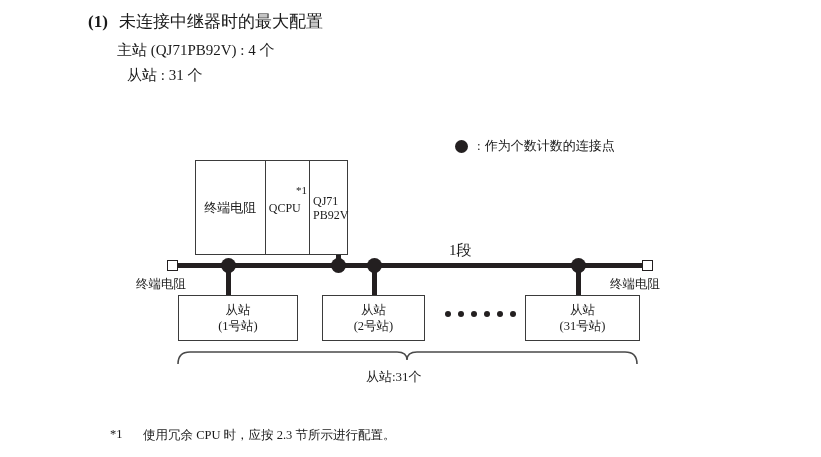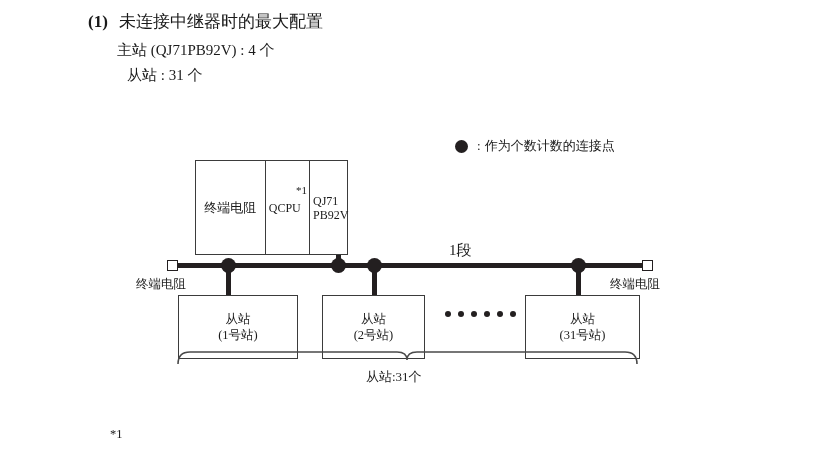--- a/index.html
+++ b/index.html
@@ -171,21 +171,21 @@
     white-space: nowrap;
   }
   #segment-label {
     left: 449px; top: 241px;
     font-size: 15px;
     white-space: nowrap;
   }
 
   
   .slave-box {
-    height: 64px;
+    height: 46px;
     border: 1.3px solid #3b3b3b;
     box-sizing: border-box;
     display: flex;
     flex-direction: column;
     align-items: center;
     justify-content: center;
     font-size: 12.5px;
     line-height: 16px;
     top: 295px;
     background: #ffffff;
@@ -307,14 +307,15 @@
       <span class="ell-dot"></span>
     </div>
 
   <svg class="abs" id="brace" viewBox="0 0 465 20" preserveAspectRatio="none">
     <path d="M3,17 Q3,5 15,5 L222,5 Q232,5 232,13 Q232,5 242,5 L450,5 Q462,5 462,17" fill="none" stroke="#4a4a4a" stroke-width="1.6"></path>
   </svg>
   <div class="abs" id="brace-caption">从站:31个</div>
 
 
   <div class="abs" id="footnote-mark">*1</div>
+  <div class="abs" id="footnote-text">使用冗余 CPU 时，应按 2.3 节所示进行配置。</div>
 
 </div>
 
 </body></html>

